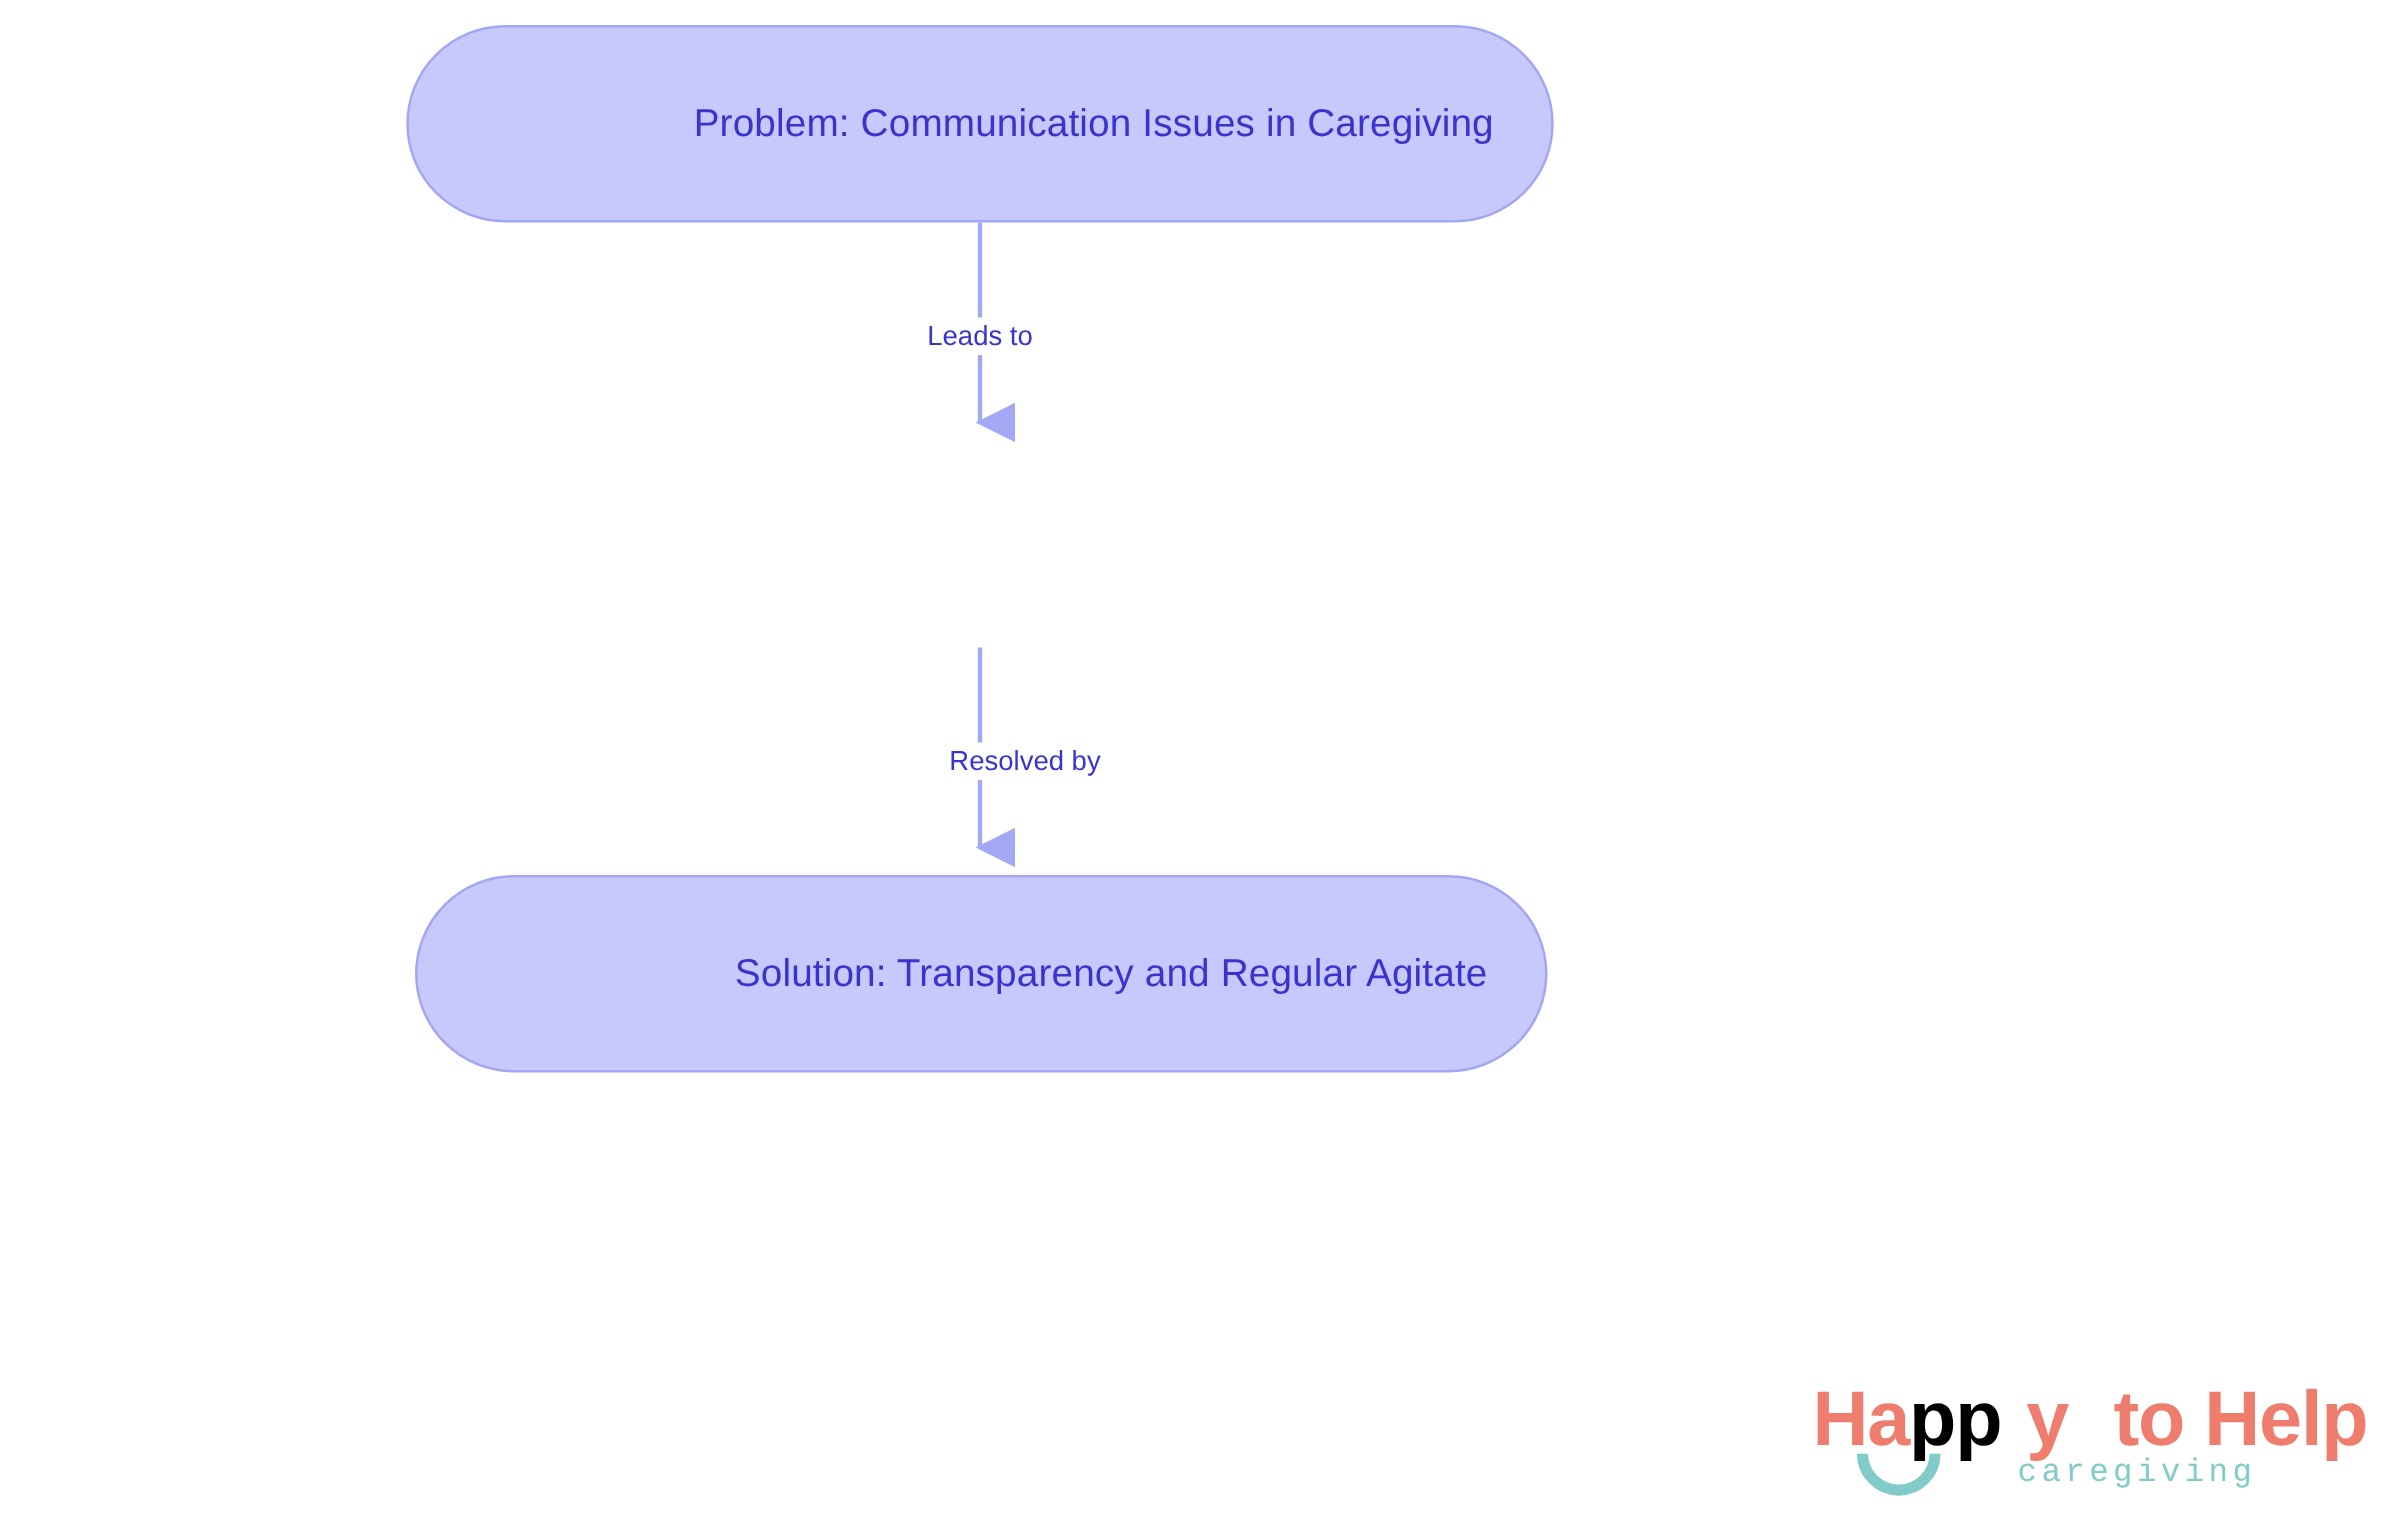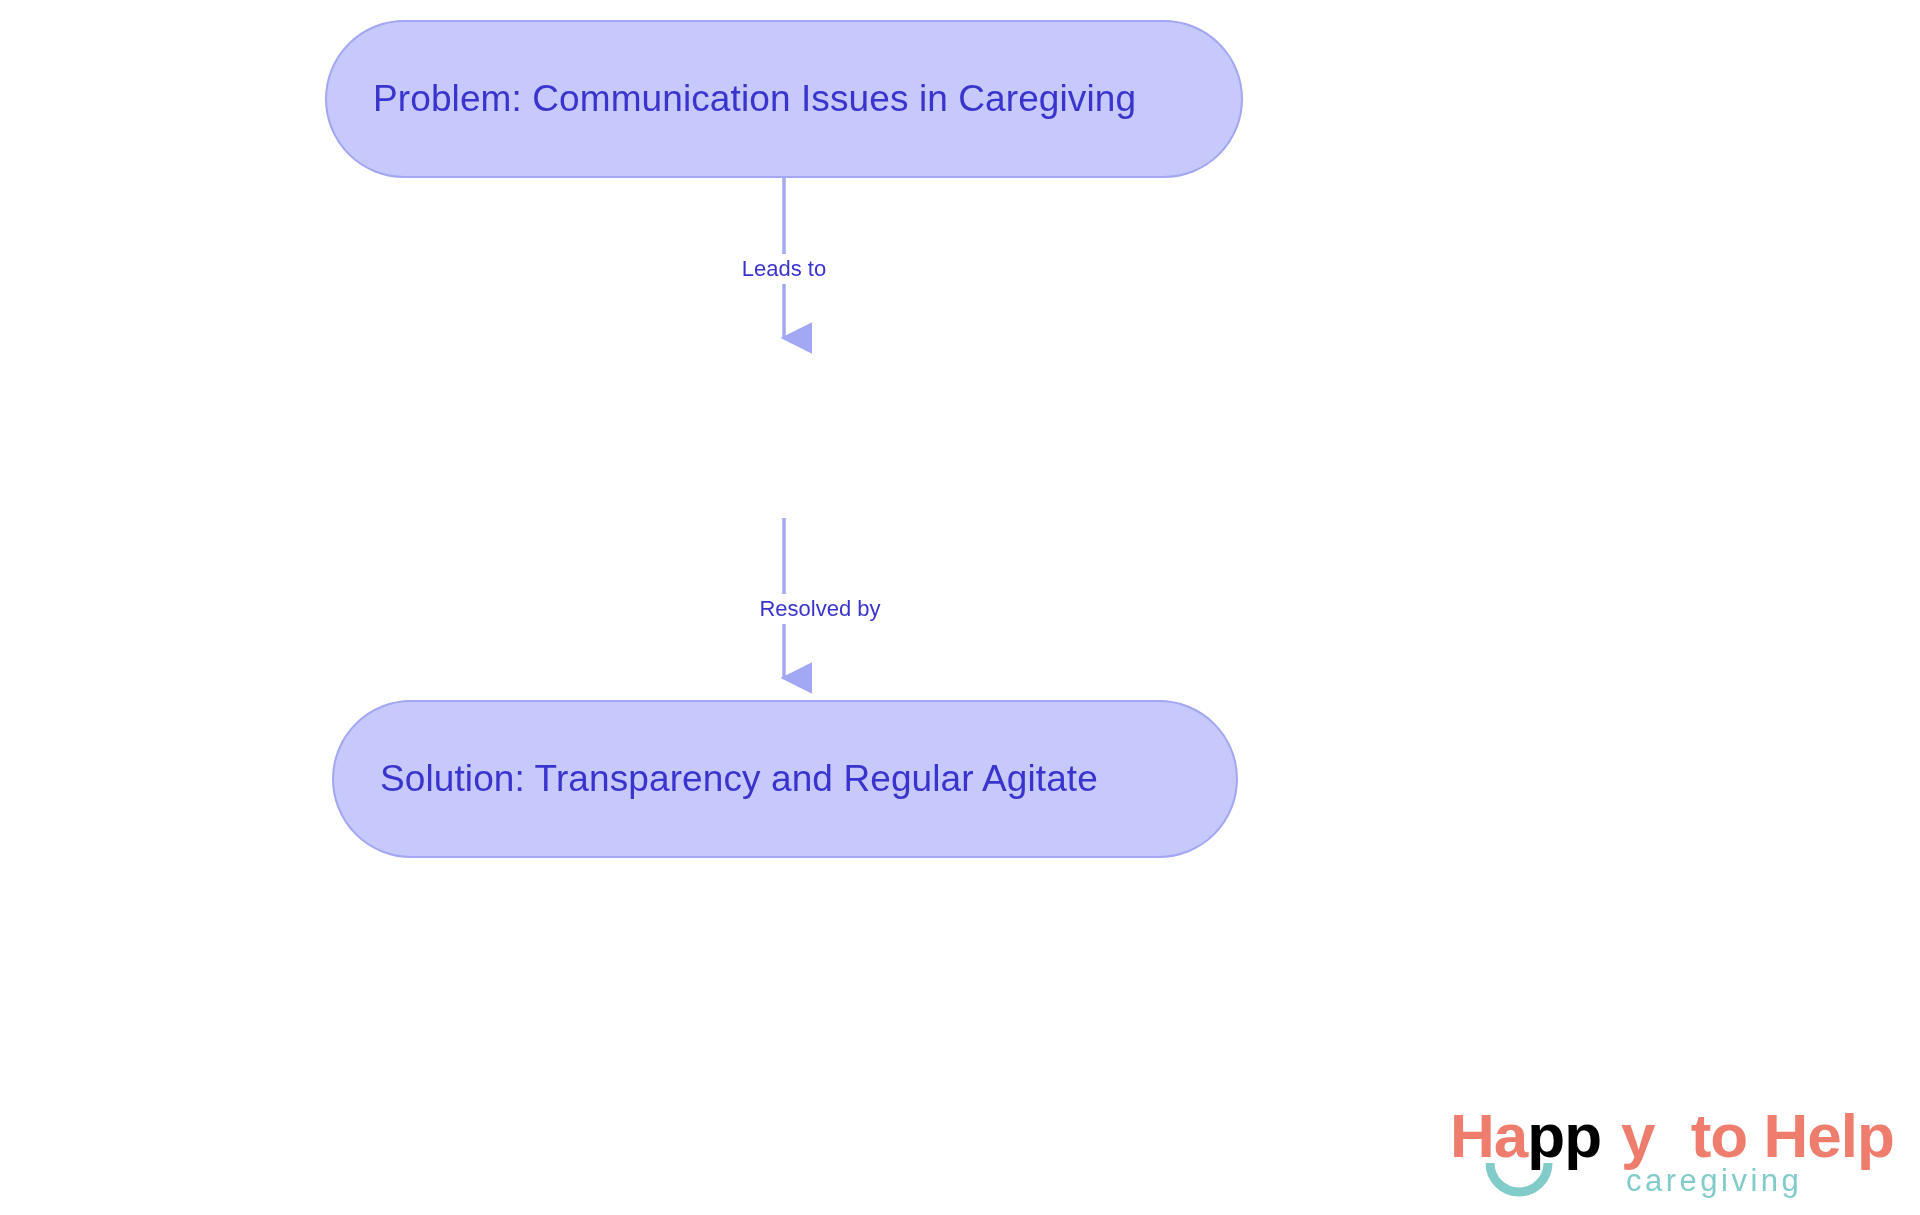--- a/index.html
+++ b/index.html
@@ -20,24 +20,24 @@
 
   
   .node {
     position: absolute;
     box-sizing: border-box;
     background: #c7c8fb;
     border: 2.5px solid #a3a6f2;
     border-radius: 999px;
     display: flex;
     align-items: center;
-    justify-content: flex-start;
+    justify-content: flex-end;
     text-align: center;
     color: #3a34ce;
-    font-size: 37px;
+    font-size: 31px;
     font-weight: 400;
     letter-spacing: 0.1px;
     line-height: 1.15;
     padding: 0 46px;
   }
 
   #node-problem  { left: 325px; top: 20px;  width: 918px;  height: 158px; }
   #node-agitate  { left: 303px; top: 360px; width: 962px;  height: 158px; }
   #node-solution { left: 332px; top: 700px; width: 906px;  height: 158px; }
 
@@ -87,28 +87,29 @@
   .logo-teal  { color: #000000; }
   #logo-smile {
     position: absolute;
     left: 54px;
     top: 48px;
     width: 70px;
     height: 70px;
   }
   #logo-sub {
     position: absolute;
-    left: 196px;
+    left: 184px;
     top: 60px;
-    font-size: 31px;
+    font-size: 26px;
     font-weight: 400;
     letter-spacing: 3.5px;
     color: #81cbc8;
     white-space: nowrap;
     line-height: 1;
+    font-family: Liberation Mono, monospace;
   }
 </style>
 </head>
 <body>
 
 <div id="canvas">
 
   <svg class="edge" viewBox="0 0 1920 1215" xmlns="http://www.w3.org/2000/svg">
     <defs>
       <marker id="arrowhead" markerWidth="9" markerHeight="9" refX="4.5" refY="8" orient="auto" markerUnits="strokeWidth">

